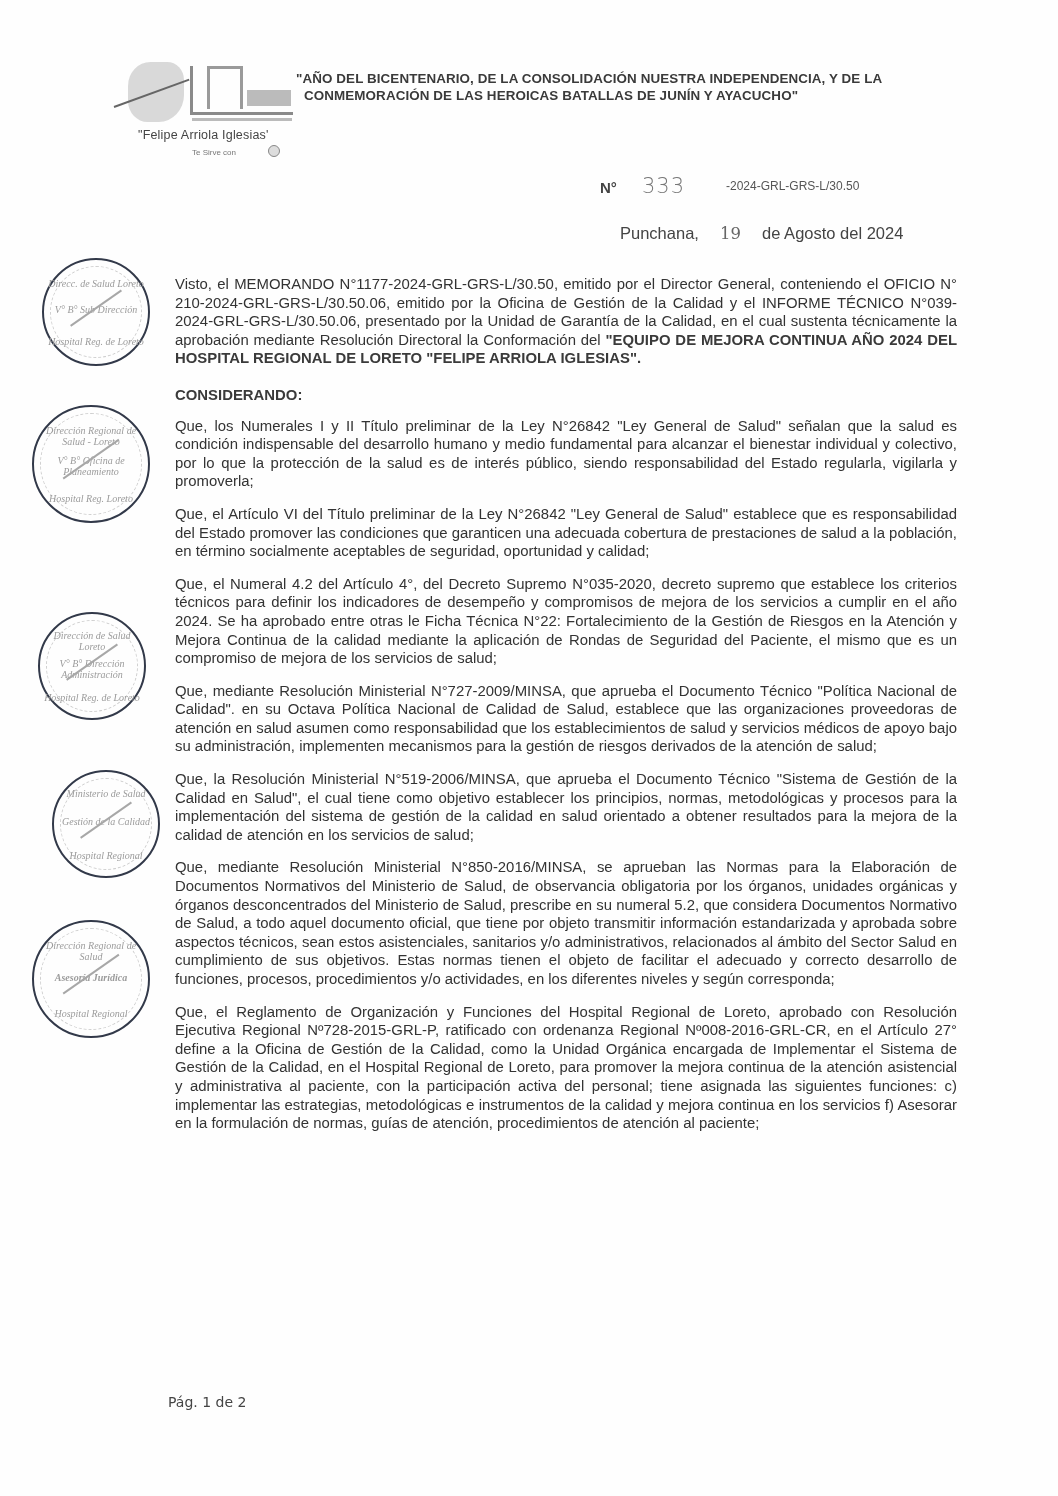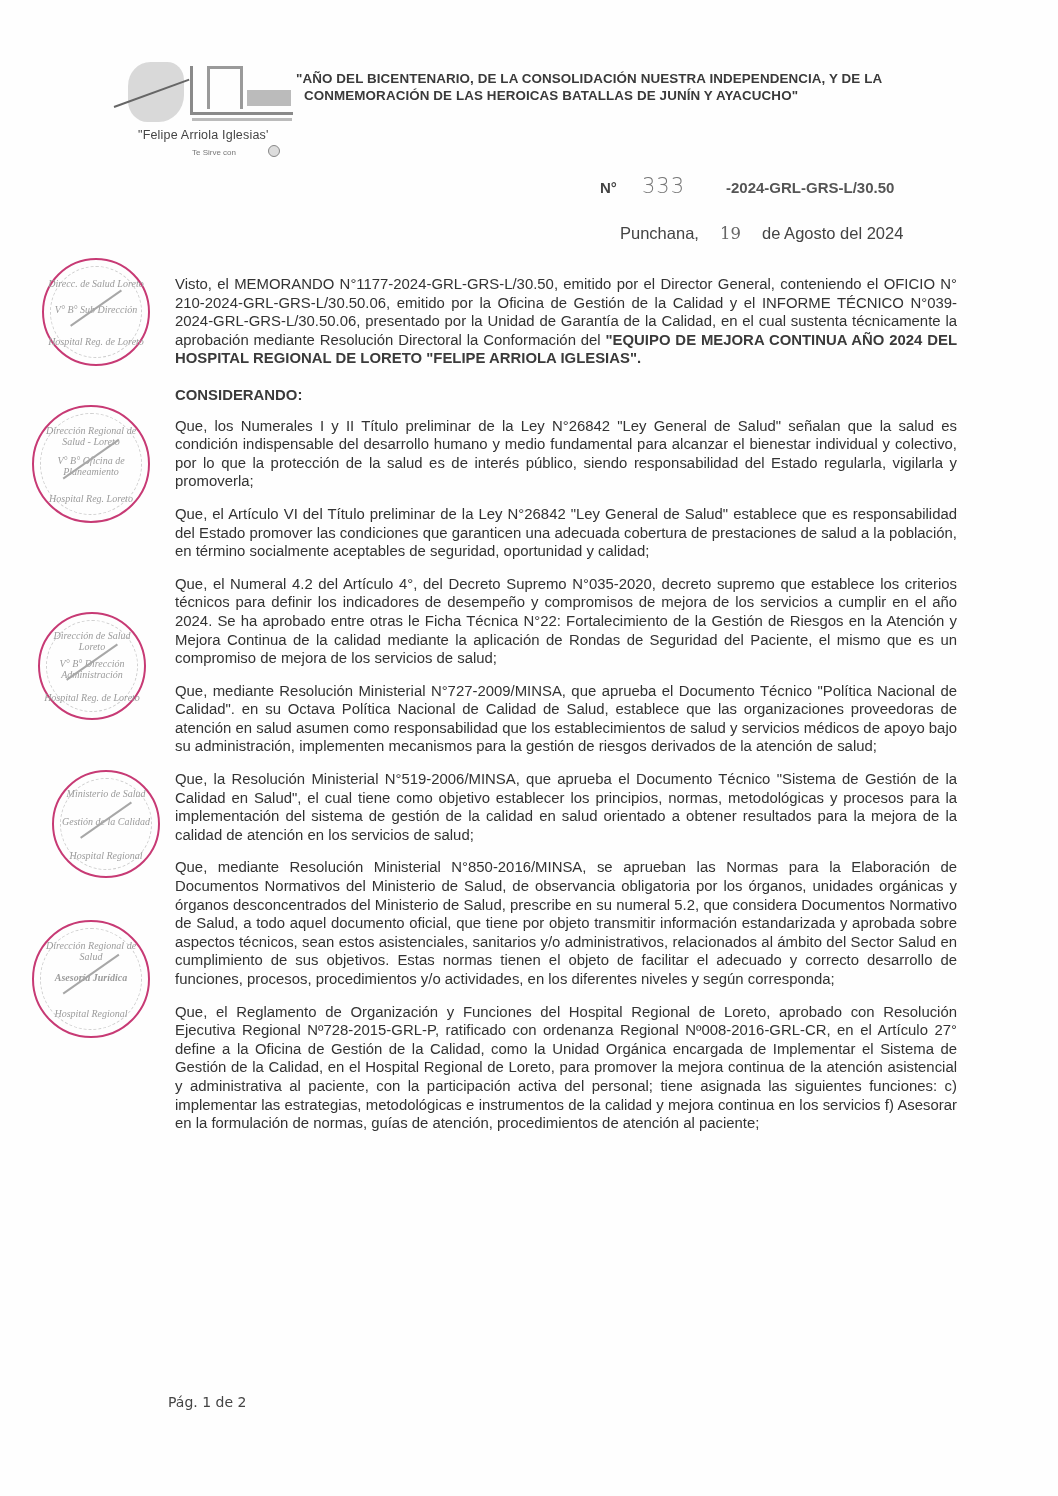--- a/index.html
+++ b/index.html
@@ -19,35 +19,35 @@
   .logo-tag { position:absolute; left:84px; top:90px; font-size:8px; color:#777; }
   .logo-tag-icon { position:absolute; left:160px; top:87px; width:10px; height:10px; border-radius:50%; border:1px solid #888; background:#ddd; }
 
   .motto { position:absolute; left:296px; top:70px; width:640px; font-size:13.4px; font-weight:bold; color:#3a3a3a; line-height:17px; letter-spacing:.1px; }
   .motto .l2 { padding-left:8px; }
   .title { position:absolute; left:385px; top:119px; font-size:24px; font-weight:bold; color:#555; letter-spacing:.4px; }
 
   .num-row { position:absolute; left:600px; top:176px; width:365px; height:26px; }
   .num-label { position:absolute; left:0; top:3px; font-size:15px; font-weight:bold; color:#444; }
   .num-value { position:absolute; left:42px; top:-2px; font-size:21px; color:#777; letter-spacing:1px; font-family:"DejaVu Sans", sans-serif; font-weight:300; }
-  .num-suffix { position:absolute; left:126px; top:3px; font-size:15px; font-weight:bold; color:#555; }
+  .num-suffix { position:absolute; left:126px; top:3px; font-size:12px; font-weight:normal; color:#555; }
 
   .date-row { position:absolute; left:620px; top:224px; font-size:16.5px; color:#444; white-space:nowrap; }
   .date-row .day { display:inline-block; width:54px; text-align:center; color:#666; font-family:"DejaVu Serif", serif; }
 
   
   .body { position:absolute; left:175px; top:263px; width:782px; font-size:14.9px; line-height:18.6px; color:#333; text-align:justify; }
   .para { margin:12px 0 14px 0; }
   .para b { color:#3a3a3a; }
   .heading { font-weight:bold; margin:18px 0 12px 0; color:#3a3a3a; }
 
   .footer { position:absolute; left:168px; top:1394px; font-size:14px; color:#444; font-family:"DejaVu Sans", sans-serif; }
 
   
-  .stamp { position:absolute; border-radius:50%; border:2px solid #be185d; box-sizing:border-box; opacity:.85; }
+  .stamp { position:absolute; border-radius:50%; border:2px solid #0f172a; box-sizing:border-box; opacity:.85; }
   .stamp:before { content:""; position:absolute; inset:6px; border-radius:50%; border:1px dashed #c8c8c8; }
   .stamp-text { position:absolute; left:0; right:0; text-align:center; font-size:10px; color:#8a8a8a; font-family:"Liberation Serif", serif; font-style:italic; }
   .stamp-sig { position:absolute; left:20%; top:45%; width:60%; height:2px; background:#999; transform:rotate(-35deg); }
 </style>
 </head>
 <body>
 
 <div class="page">
 
   <div class="logo">

